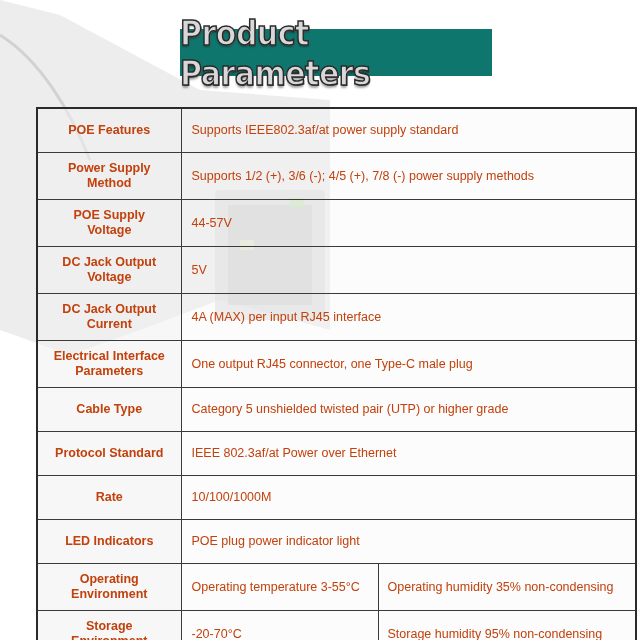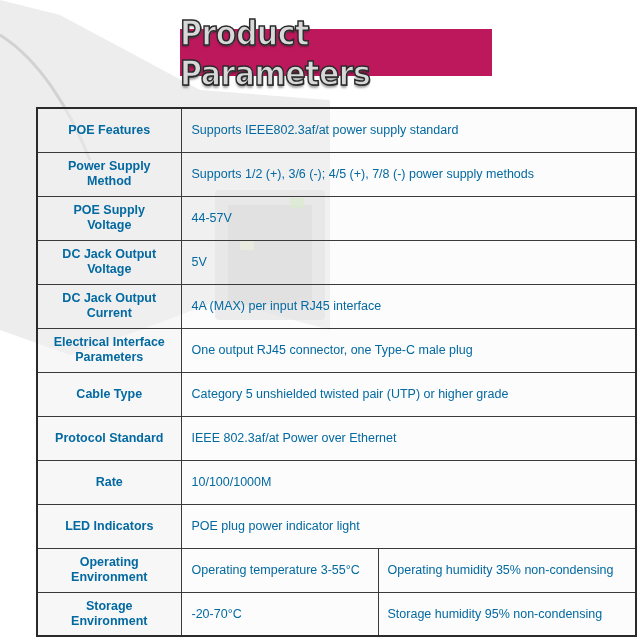--- a/index.html
+++ b/index.html
@@ -7,39 +7,39 @@
     width:640px; height:640px; position:relative; overflow:hidden;
     background:#ffffff;
     font-family:"Liberation Sans", "DejaVu Sans", sans-serif;
   }
   
   .bg-shape {
     position:absolute; left:0; top:0; width:640px; height:640px;
   }
   .title-box {
     position:absolute; left:180px; top:29px; width:312px; height:47px;
-    background:#be185d;
+    background:#0f766e;
     display:flex; align-items:center; justify-content:center;
   }
   .title-text {
     font-family:"DejaVu Sans", sans-serif;
     font-weight:bold; font-size:30px; letter-spacing:-0.5px;
     color:#d8d8d8;
     -webkit-text-stroke:1.4px #2a2a2a;
     text-shadow:1px 1px 0 #555, 0 2px 2px rgba(0,0,0,0.35);
     transform:scaleY(1.15);
   }
   table.params {
     position:absolute; left:36px; top:107px; width:599px; height:529px;
     border-collapse:collapse; table-layout:fixed;
     border:2px solid #2a2a2a;
   }
   table.params td {
-    border:1px solid #3a3a3a; padding:0; vertical-align:middle;
-    font-size:12.5px; color:#0369a1;
+    border:1px solid #3a3a3a; padding:8px; vertical-align:middle;
+    font-size:12.5px; color:#c2410c;
   }
   table.params tr { height:44px; }
   td.label {
     text-align:center; font-weight:bold; font-size:13.5px; line-height:15px;
     color:#111; background:rgba(240,240,240,0.55);
   }
   td.value { padding-left:10px !important; background:rgba(245,245,245,0.35); }
   td.value.split-right { padding-left:9px !important; }
 </style>
 </head>

